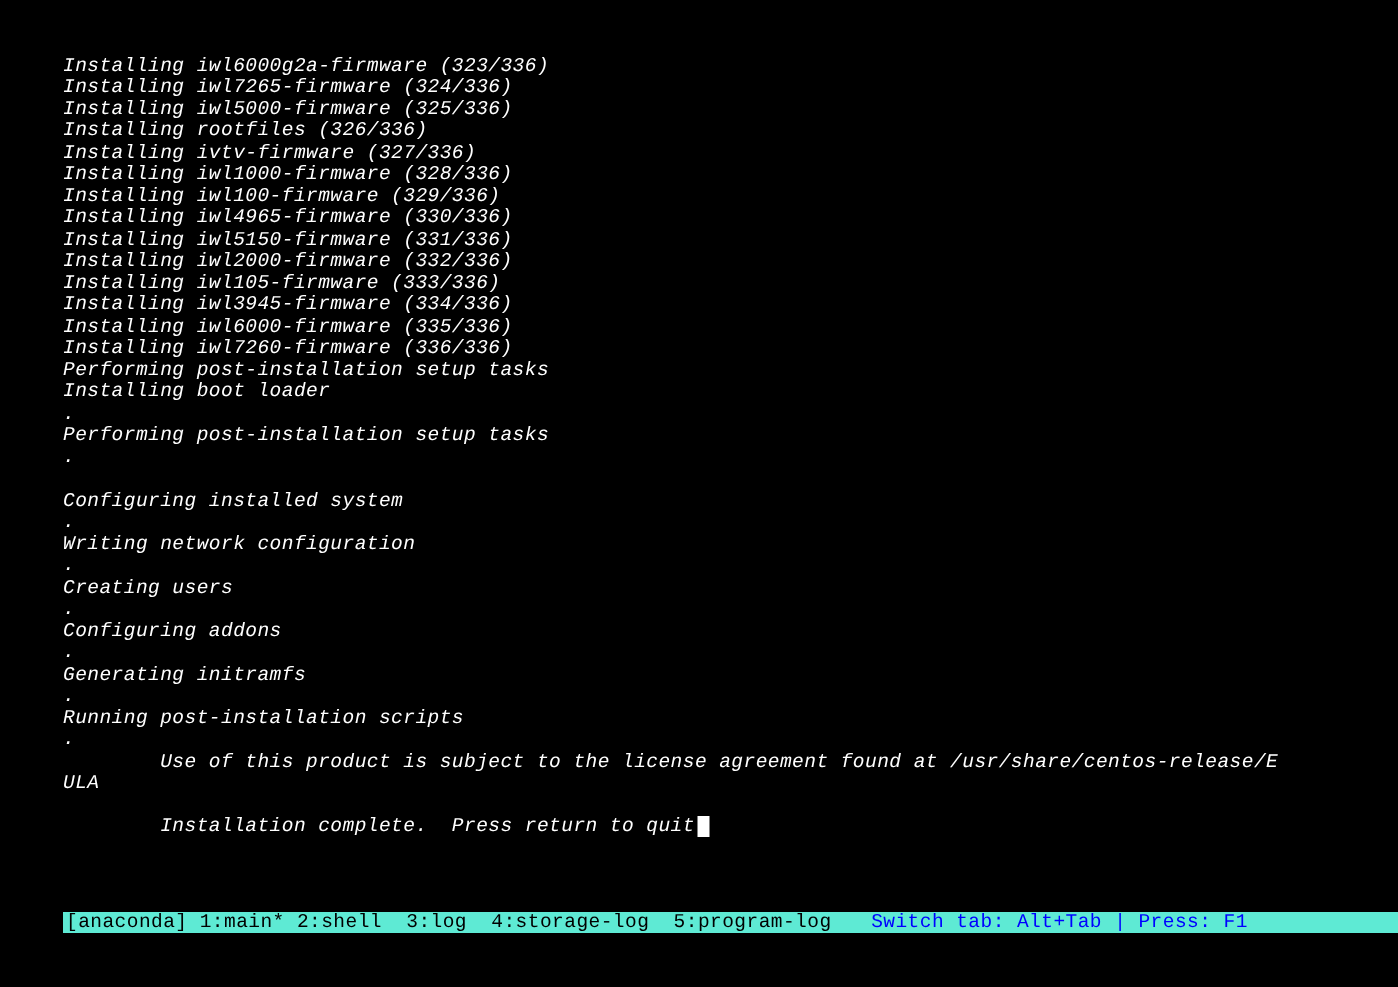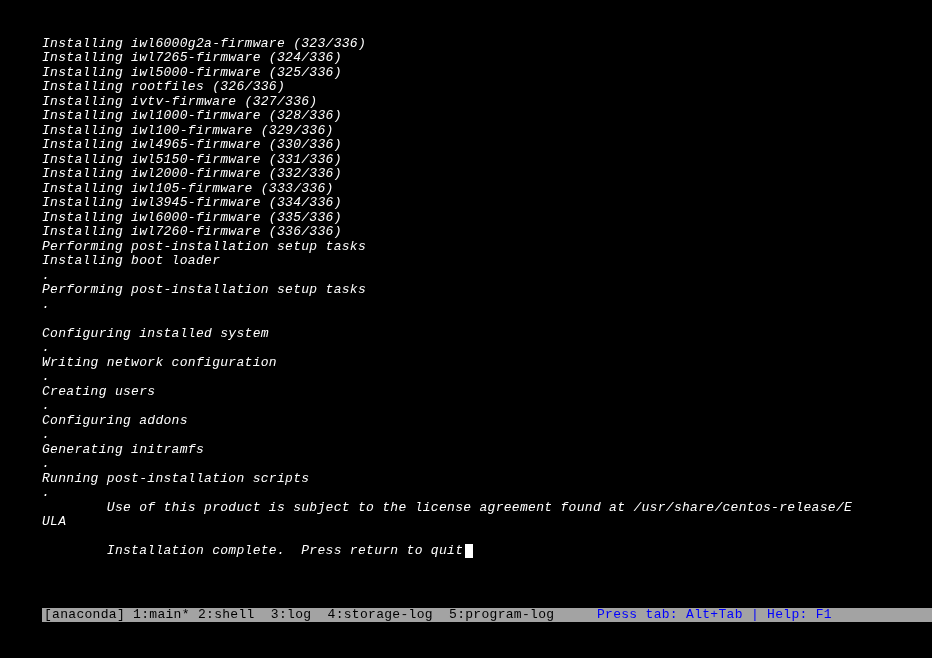--- a/index.html
+++ b/index.html
@@ -26,21 +26,21 @@
     .line {
       display: block;
       min-height: 14.5px;
       font-style: italic;
     }
     .status-bar {
       position: absolute;
       bottom: 36px;
       left: 42px;
       right: 0;
-      background: #a3a3a3;
+      background: #5eead4;
       color: #000000;
       padding: 0 2px;
       height: 14.5px;
       display: flex;
       align-items: center;
       white-space: pre;
     }
     .status-left {
       flex: 0 0 auto;
     }
@@ -59,14 +59,14 @@
     }
   </style>
 </head>
 <body>
 
 <div class="terminal-output" id="output-container">
 <span class="line">Installing iwl6000g2a-firmware (323/336)</span><span class="line">Installing iwl7265-firmware (324/336)</span><span class="line">Installing iwl5000-firmware (325/336)</span><span class="line">Installing rootfiles (326/336)</span><span class="line">Installing ivtv-firmware (327/336)</span><span class="line">Installing iwl1000-firmware (328/336)</span><span class="line">Installing iwl100-firmware (329/336)</span><span class="line">Installing iwl4965-firmware (330/336)</span><span class="line">Installing iwl5150-firmware (331/336)</span><span class="line">Installing iwl2000-firmware (332/336)</span><span class="line">Installing iwl105-firmware (333/336)</span><span class="line">Installing iwl3945-firmware (334/336)</span><span class="line">Installing iwl6000-firmware (335/336)</span><span class="line">Installing iwl7260-firmware (336/336)</span><span class="line">Performing post-installation setup tasks</span><span class="line">Installing boot loader</span><span class="line">.</span><span class="line">Performing post-installation setup tasks</span><span class="line">.</span><span class="line"></span><span class="line">Configuring installed system</span><span class="line">.</span><span class="line">Writing network configuration</span><span class="line">.</span><span class="line">Creating users</span><span class="line">.</span><span class="line">Configuring addons</span><span class="line">.</span><span class="line">Generating initramfs</span><span class="line">.</span><span class="line">Running post-installation scripts</span><span class="line">.</span><span class="line">        Use of this product is subject to the license agreement found at /usr/share/centos-release/E</span><span class="line">ULA</span><span class="line"></span><span class="line">        Installation complete.  Press return to quit<span class="cursor"></span></span></div>
 
 <div class="status-bar">
   <span class="status-left">[anaconda] 1:main* 2:shell  3:log  4:storage-log  5:program-log </span>
-  <span class="status-right">Press tab: Alt+Tab | Help: F1 </span>
+  <span class="status-right">Switch tab: Alt+Tab | Press: F1 </span>
 </div>
 
 </body></html>

